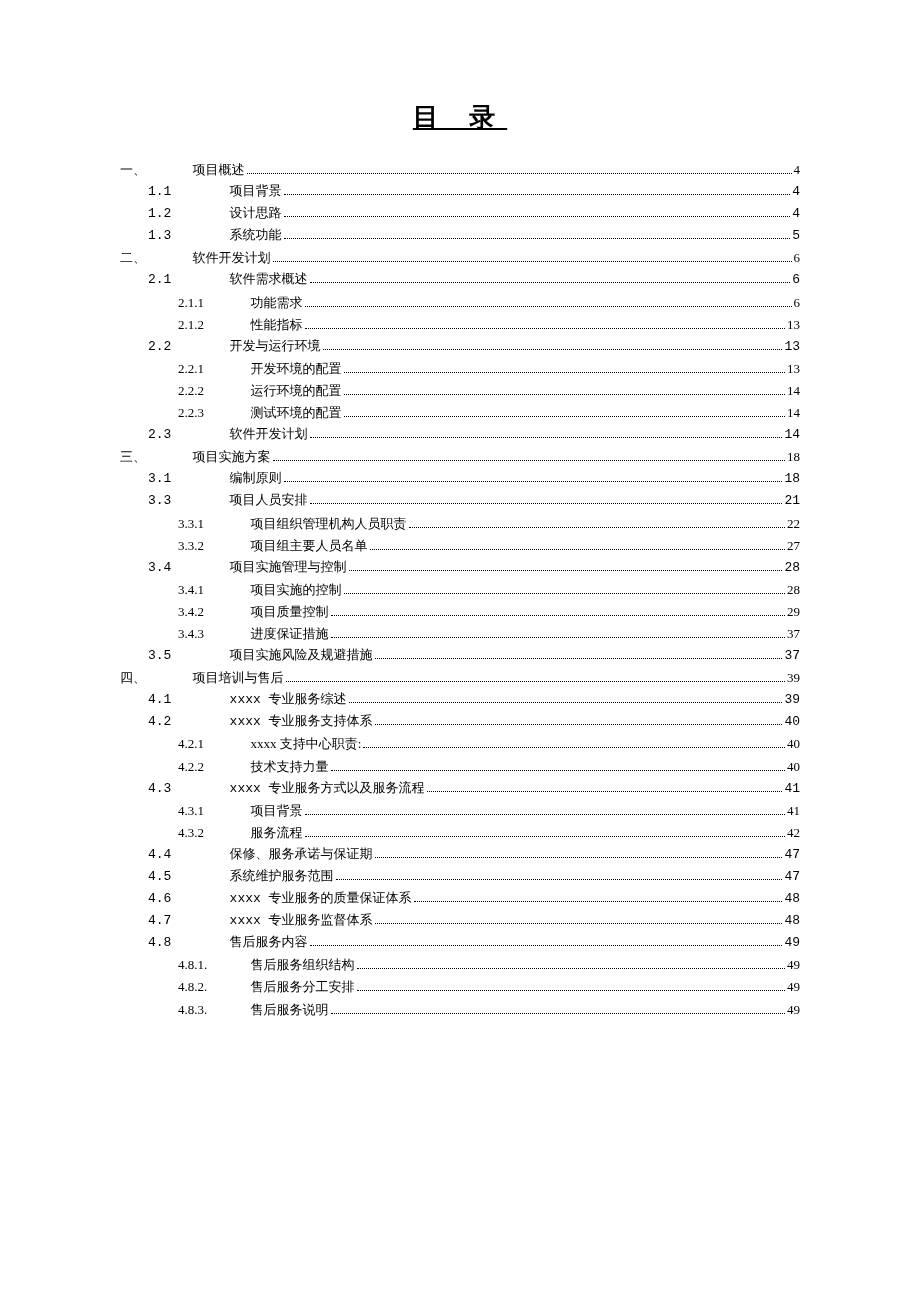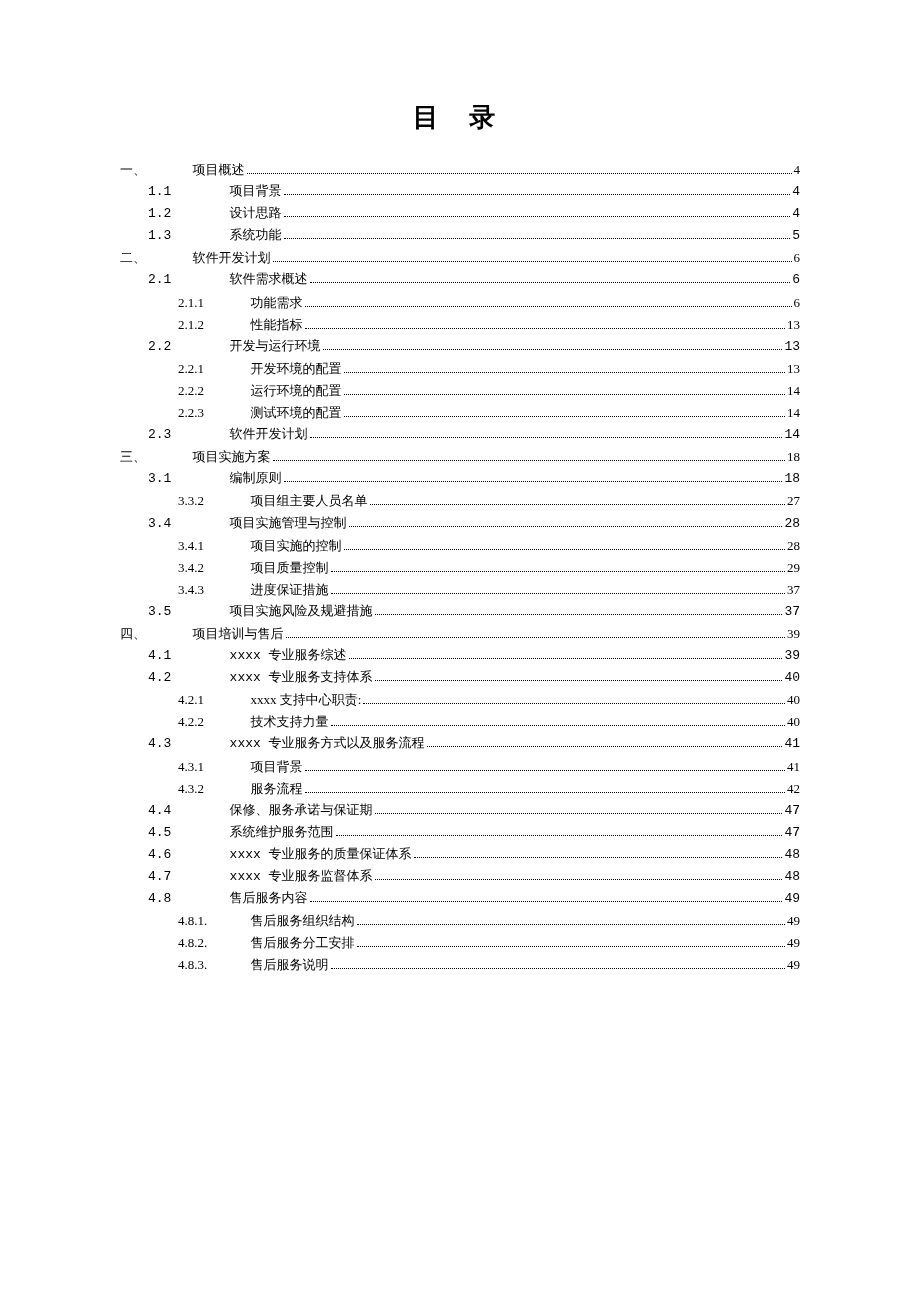--- a/index.html
+++ b/index.html
@@ -11,20 +11,21 @@
       font-family: "SimSun", "宋体", serif;
       font-size: 13px;
       color: #000;
     }
     .title {
       text-align: center;
       font-size: 26px;
       font-weight: bold;
       letter-spacing: 12px;
       margin-bottom: 24px;
+      text-decoration: underline;
     }
     .toc-row {
       display: flex;
       align-items: baseline;
       white-space: nowrap;
       line-height: 1.7;
     }
     .num {
       display: inline-block;
       min-width: 38px;
@@ -151,20 +152,34 @@
       <span class="dots"></span>
       <span class="page">18</span>
     </div>
     <div class="toc-row lvl-2">
       <span class="num">3.1</span>
       <span>&nbsp;&nbsp;</span>
       <span class="label">编制原则</span>
       <span class="dots"></span>
       <span class="page">18</span>
     </div>
+    <div class="toc-row lvl-2">
+      <span class="num">3.3</span>
+      <span>&nbsp;&nbsp;</span>
+      <span class="label">项目人员安排</span>
+      <span class="dots"></span>
+      <span class="page">21</span>
+    </div>
+    <div class="toc-row lvl-3">
+      <span class="num">3.3.1</span>
+      <span>&nbsp;&nbsp;</span>
+      <span class="label">项目组织管理机构人员职责</span>
+      <span class="dots"></span>
+      <span class="page">22</span>
+    </div>
     <div class="toc-row lvl-3">
       <span class="num">3.3.2</span>
       <span>&nbsp;&nbsp;</span>
       <span class="label">项目组主要人员名单</span>
       <span class="dots"></span>
       <span class="page">27</span>
     </div>
     <div class="toc-row lvl-2">
       <span class="num">3.4</span>
       <span>&nbsp;&nbsp;</span>

